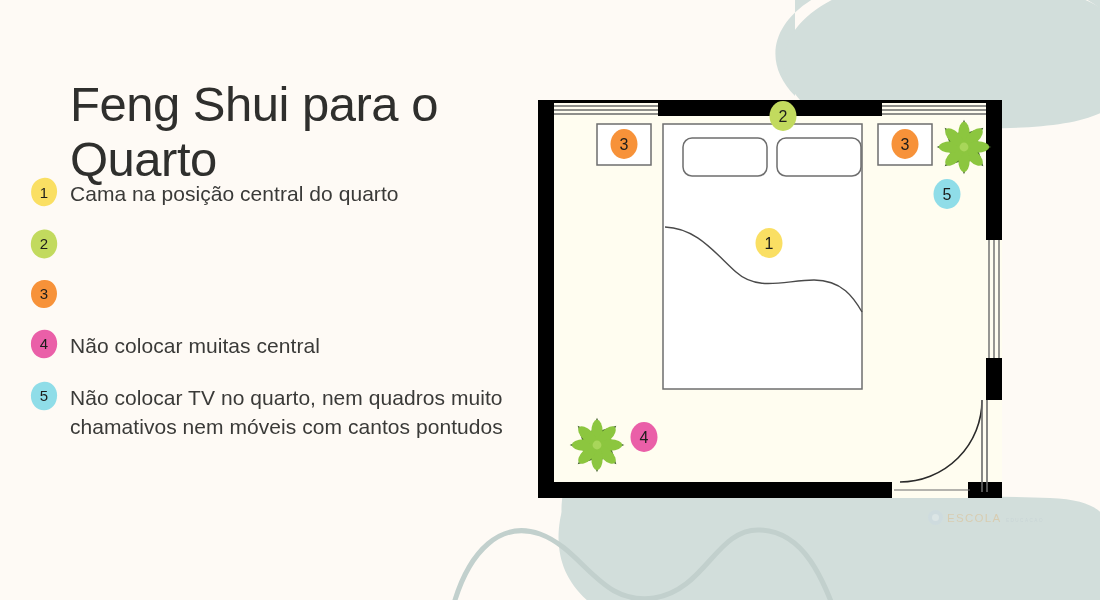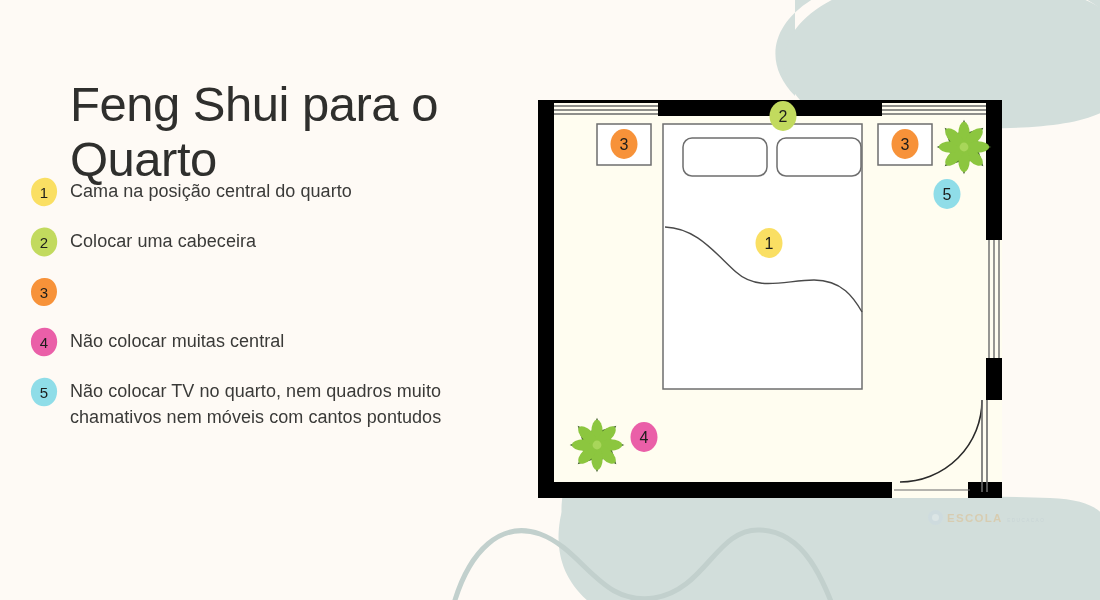--- a/index.html
+++ b/index.html
@@ -88,21 +88,21 @@
     width: 28px;
     height: 30px;
     display: flex;
     align-items: center;
     justify-content: center;
     font-size: 15px;
     color: #1d1d1b;
     font-family: "Liberation Sans", sans-serif;
   }
   .tip-text {
-    font-size: 18px;
+    font-size: 21px;
     line-height: 1.42;
     color: #3a3a38;
     padding-top: 3px;
     letter-spacing: 0.05px;
   }
   
   #floorplan-wrap {
     position: absolute;
     left: 538px;
     top: 100px;
@@ -141,21 +141,21 @@
     width: 7px;
     height: 7px;
     border-radius: 50%;
     background: #e8eff4;
   }
   #brand-logo .logo-text {
     display: block;
   }
   #brand-logo .logo-name {
     font-size: 11.5px;
-    font-weight: bold;
+    font-weight: normal;
     letter-spacing: 1.3px;
     color: #e0b578;
     line-height: 1;
   }
   #brand-logo .logo-sub {
     font-size: 4.6px;
     letter-spacing: 1.5px;
     color: #bcc9cf;
     line-height: 1;
     margin-top: 2px;
@@ -190,21 +190,20 @@
         <span class="tip-text">Cama na posição central do quarto</span>
       </li>
 
       <li class="tip-row">
         <span class="tip-badge">
           <svg width="28" height="30" viewBox="0 0 28 30">
             <path d="M13.9,0.6 C21.2,0.2 26.9,6.1 27.2,14.2 C27.5,22.7 21.8,29.5 14.2,29.4 C6.8,29.3 0.7,23.3 0.8,14.9 C0.9,6.9 6.8,1 13.9,0.6 Z" fill="#c2da5e"></path>
           </svg>
           <span class="num">2</span>
         </span>
-        <span class="tip-text">Colocar uma cabeceira</span>
       </li>
 
       <li class="tip-row">
         <span class="tip-badge">
           <svg width="28" height="30" viewBox="0 0 28 30">
             <path d="M14.2,0.9 C21.8,0.5 27.2,6.8 27,14.8 C26.8,23 21.1,29.3 13.8,29.1 C6.4,28.9 0.8,22.8 1,14.5 C1.2,6.5 7,1.3 14.2,0.9 Z" fill="#f79239"></path>
           </svg>
           <span class="num">3</span>
         </span>
       </li>

